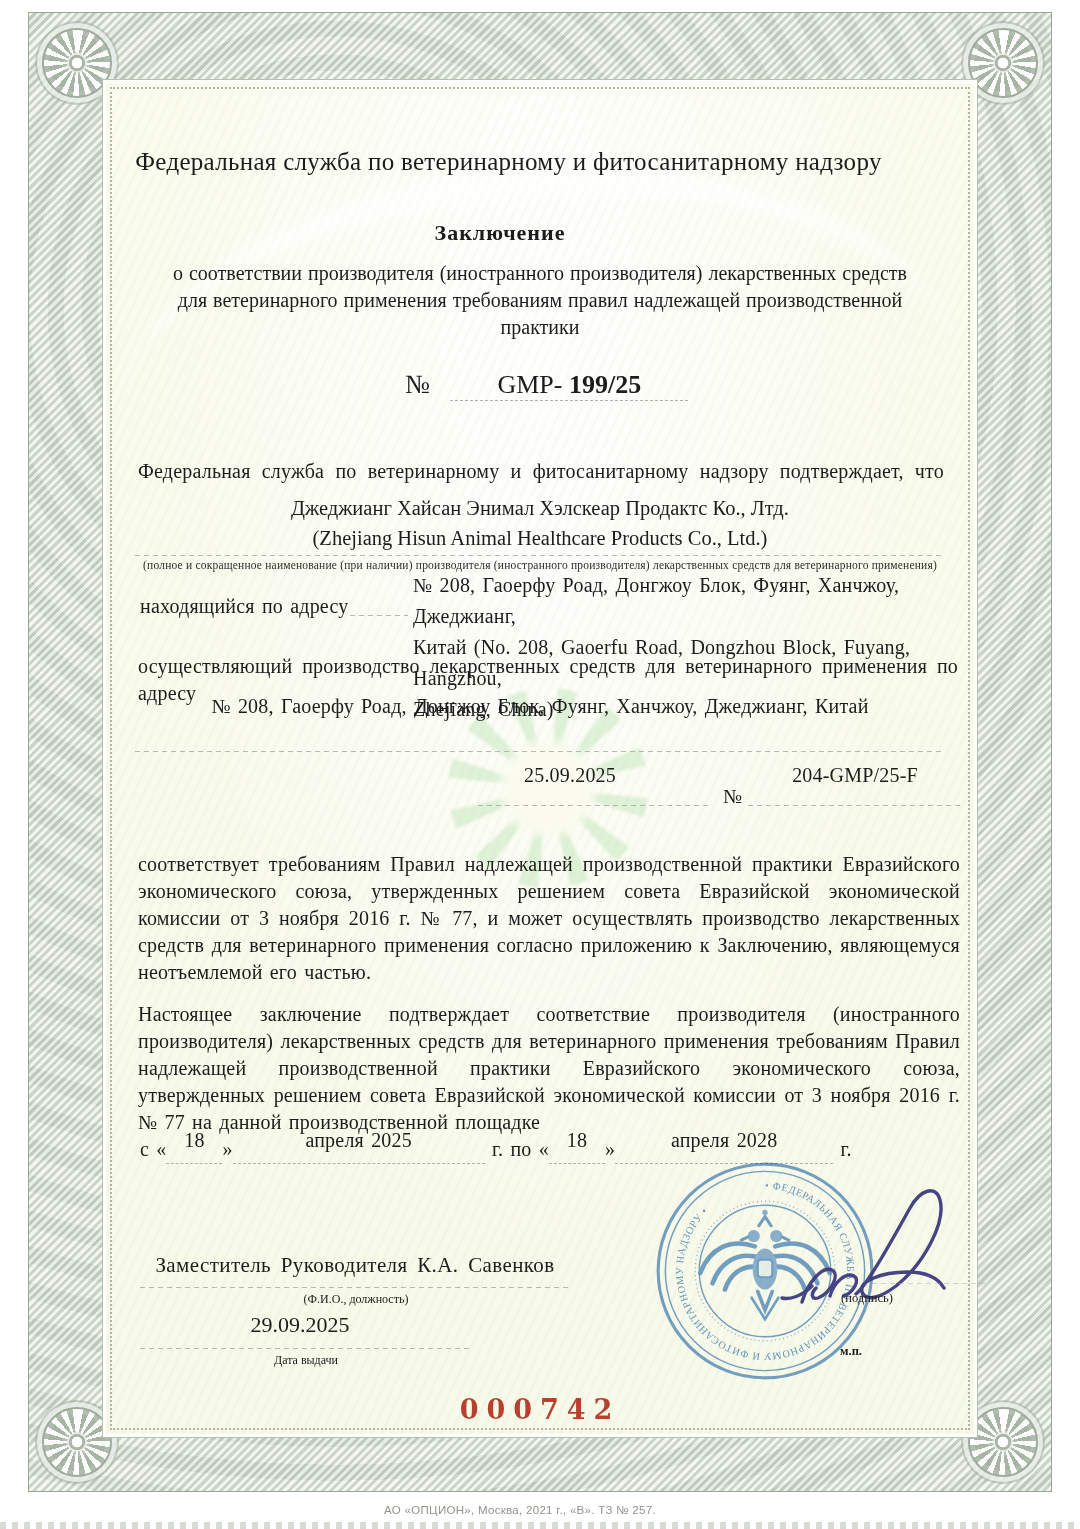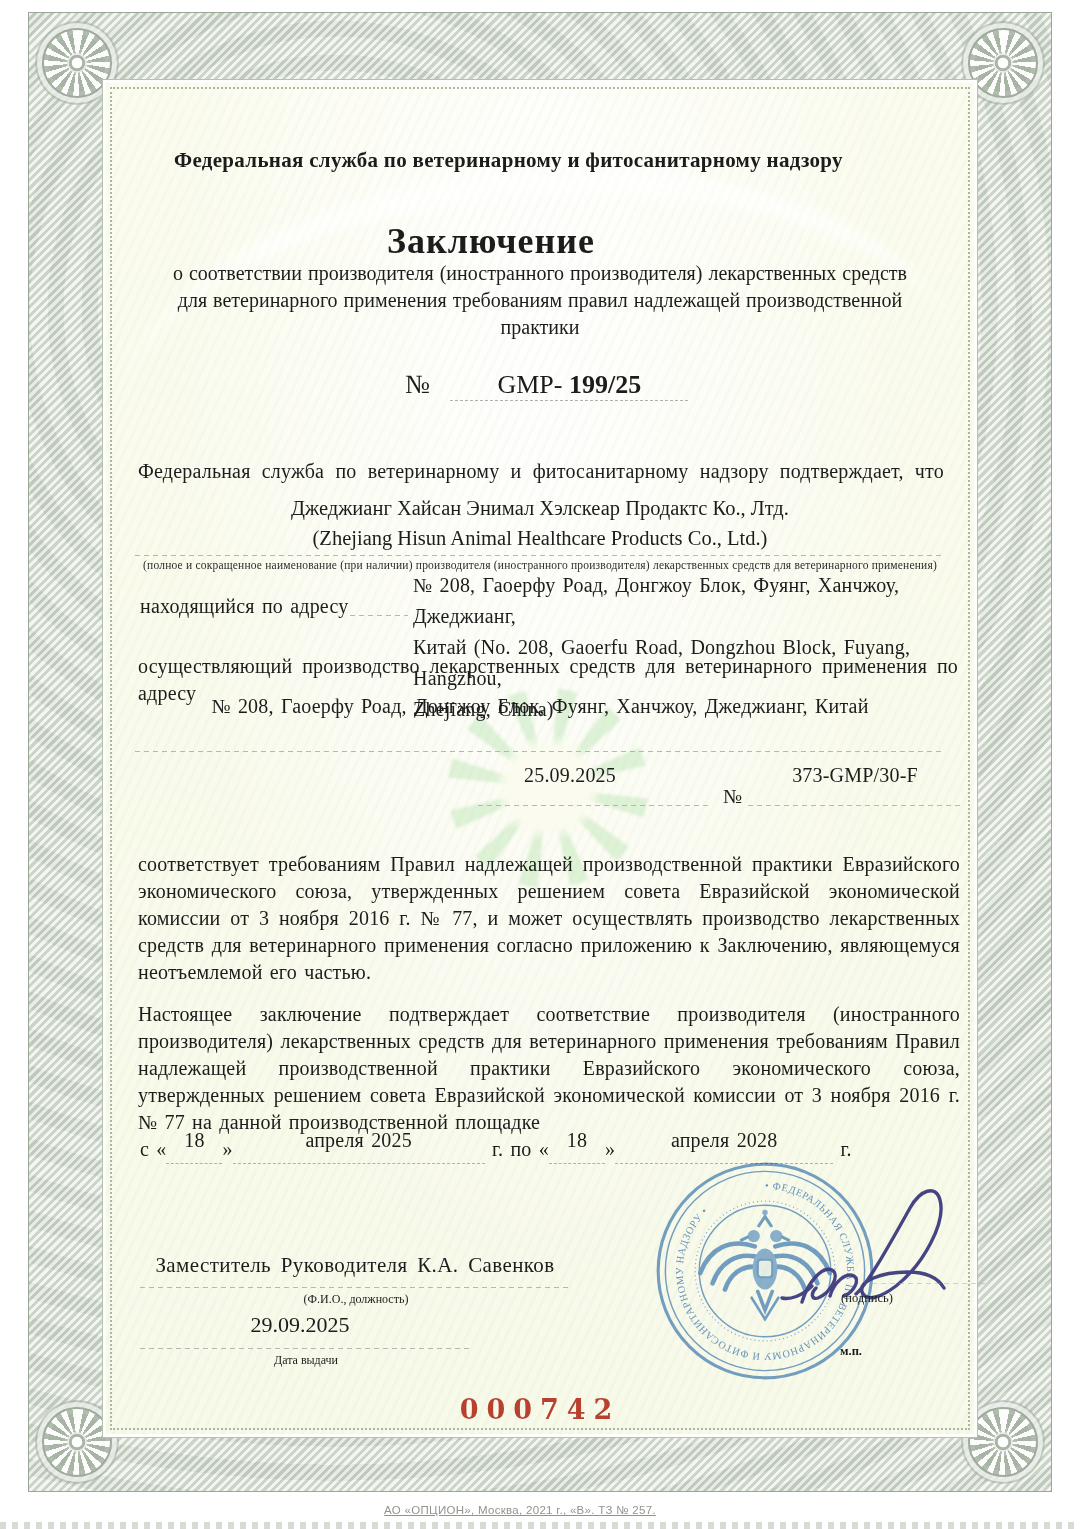--- a/index.html
+++ b/index.html
@@ -73,23 +73,23 @@
 
   <div class="frame-band"></div>
   <div class="rosette" style="left:42px;top:28px;"></div>
   <div class="rosette" style="right:42px;top:28px;"></div>
   <div class="rosette" style="left:42px;bottom:52px;"></div>
   <div class="rosette" style="right:42px;bottom:52px;"></div>
   <div class="frame-inner"></div>
   <div class="wm-wave"></div>
   <div class="wm-star"></div>
 
-  <div class="t center" style="left:103px;top:148px;width:811px;font-size:21px;letter-spacing:.3px;font-weight:bold;">Федеральная служба по ветеринарному и фитосанитарному надзору</div>
+  <div class="t center" style="left:103px;top:148px;width:811px;font-size:25px;letter-spacing:.3px;">Федеральная служба по ветеринарному и фитосанитарному надзору</div>
 
-  <div class="t center" style="left:103px;top:220px;width:776px;font-size:36px;font-weight:bold;letter-spacing:1px;">Заключение</div>
+  <div class="t center" style="left:103px;top:220px;width:776px;font-size:22px;font-weight:bold;letter-spacing:1px;padding-left:9px;">Заключение</div>
 
   <div class="t center" style="left:158px;top:260px;width:764px;font-size:20px;line-height:27px;word-spacing:1px;">о соответствии производителя (иностранного производителя) лекарственных средств для ветеринарного применения требованиям правил надлежащей производственной практики</div>
 
   <div class="t" style="left:405px;top:370px;font-size:26px;">
     <span>№</span>
     <span class="fill" style="width:238px;margin-left:14px;"><span>GMP-</span>&nbsp;<b>199/25</b></span>
   </div>
 
   <div class="t just body20" style="left:138px;top:458px;width:806px;">Федеральная служба по ветеринарному и фитосанитарному надзору подтверждает, что</div>
 
@@ -106,21 +106,21 @@
     <div>Zhejiang, China)</div>
   </div>
 
   <div class="t just body20" style="left:138px;top:653px;width:820px;">осуществляющий производство лекарственных средств для ветеринарного применения по адресу</div>
   <div class="t center body20" style="left:103px;top:693px;width:874px;">№ 208, Гаоерфу Роад, Донгжоу Блок, Фуянг, Ханчжоу, Джеджианг, Китай</div>
   <div class="dl" style="left:135px;top:750px;width:810px;"></div>
 
   <div class="t center body20" style="left:470px;top:762px;width:200px;">25.09.2025</div>
   <div class="dl" style="left:478px;top:804px;width:232px;"></div>
   <div class="t body20" style="left:723px;top:783px;">№</div>
-  <div class="t center body20" style="left:750px;top:762px;width:210px;">373-GMP/30-F</div>
+  <div class="t center body20" style="left:750px;top:762px;width:210px;">204-GMP/25-F</div>
   <div class="dl" style="left:748px;top:804px;width:212px;"></div>
 
   <div class="t body20" style="left:138px;top:851px;width:822px;text-align:justify;">соответствует требованиям Правил надлежащей производственной практики Евразийского экономического союза, утвержденных решением совета Евразийской экономической комиссии от 3 ноября 2016 г. № 77, и может осуществлять производство лекарственных средств для ветеринарного применения согласно приложению к Заключению, являющемуся неотъемлемой его частью.</div>
   <div class="t body20" style="left:138px;top:1001px;width:822px;text-align:justify;">Настоящее заключение подтверждает соответствие производителя (иностранного производителя) лекарственных средств для ветеринарного применения требованиям Правил надлежащей производственной практики Евразийского экономического союза, утвержденных решением совета Евразийской экономической комиссии от 3 ноября 2016 г. № 77 на данной производственной площадке</div>
 
   <div class="t body20" style="left:140px;top:1136px;white-space:nowrap;">
     <span>с «</span><span class="fill" style="width:56px;"><span class="raised">18</span></span><span>»</span><span class="fill" style="width:252px;"><span class="raised">апреля 2025</span></span>&nbsp;<span>г.</span>&nbsp;<span>по «</span><span class="fill" style="width:56px;"><span class="raised">18</span></span><span>»</span><span class="fill" style="width:218px;"><span class="raised">апреля 2028</span></span>&nbsp;<span>г.</span>
   </div>
 
   <div class="t center" style="left:140px;top:1253px;width:430px;font-size:21px;letter-spacing:.4px;word-spacing:4px;">Заместитель Руководителя К.А. Савенков</div>
@@ -172,16 +172,16 @@
         <path d="M88 116 C100 106 124 62 142 30 C152 12 168 6 172 22 C178 44 156 86 128 108 C112 120 98 124 94 114 C90 104 112 94 140 94 C158 94 170 100 176 110"></path>
       </g>
     </svg>
   </div>
   <div class="dl" style="left:872px;top:1282px;width:116px;opacity:.5;"></div>
   <div class="t center" style="left:812px;top:1291px;width:110px;font-size:12.5px;">(подпись)</div>
   <div class="t" style="left:840px;top:1344px;font-size:12.5px;font-weight:bold;">м.п.</div>
 
   <div class="t center red-serial" style="left:0;top:1394px;width:1080px;">000742</div>
 
-  <div class="t center footer-text" style="left:0;top:1504px;width:1040px;text-decoration:underline;">АО «ОПЦИОН», Москва, 2021 г., «В». ТЗ № 257.</div>
+  <div class="t center footer-text" style="left:0;top:1504px;width:1040px;">АО «ОПЦИОН», Москва, 2021 г., «В». ТЗ № 257.</div>
   <div class="bottom-dots"></div>
 
 </div>
 
 </body></html>

